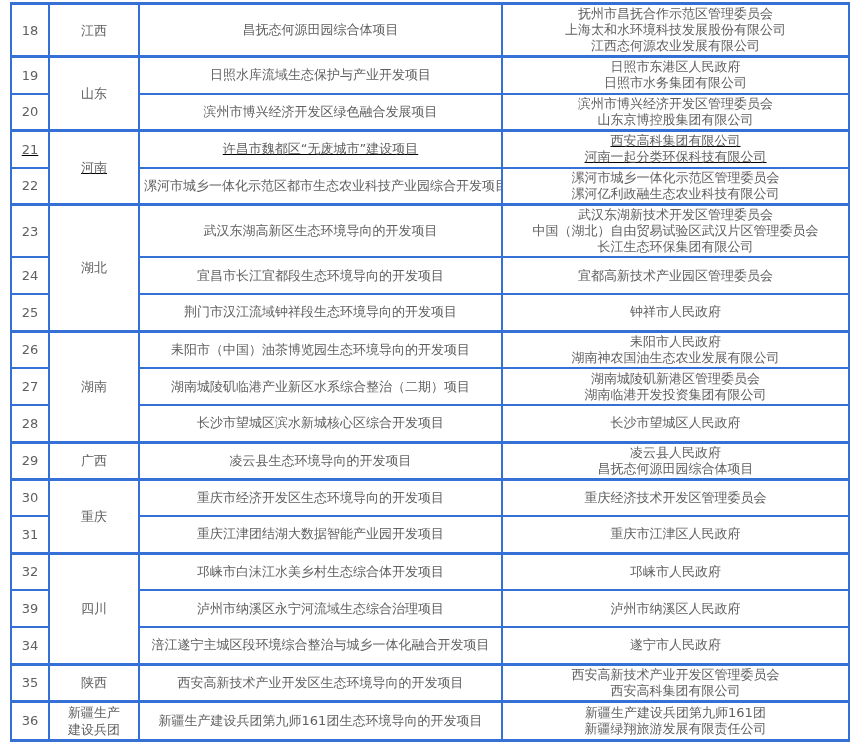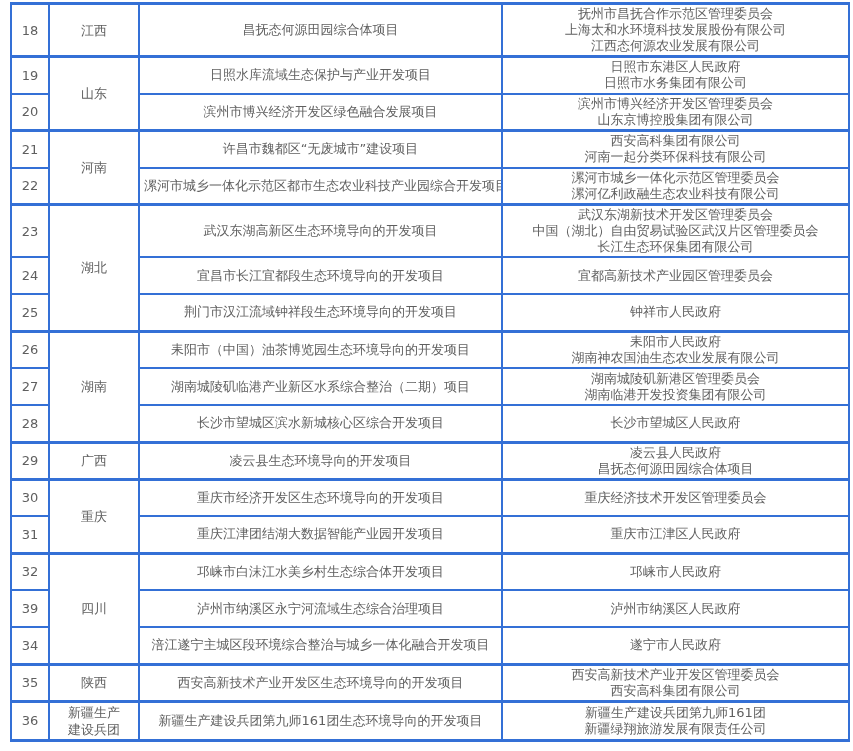--- a/index.html
+++ b/index.html
@@ -93,21 +93,21 @@
   </tr>
         <tr style="height: 37px;">
     <td class="c-no">20</td>
 
     <td class="c-proj">滨州市博兴经济开发区绿色融合发展项目</td>
     <td class="c-org">
             <div class="org-line">滨州市博兴经济开发区管理委员会</div>
             <div class="org-line">山东京博控股集团有限公司</div>
           </td>
   </tr>
-        <tr class="group-start" style="height: 37px;">
+        <tr class="group-start" style="height: 37px; text-decoration: underline;">
     <td class="c-no">21</td>
     <td class="c-prov" rowspan="2">河南</td>
     <td class="c-proj">许昌市魏都区“无废城市”建设项目</td>
     <td class="c-org">
             <div class="org-line">西安高科集团有限公司</div>
             <div class="org-line">河南一起分类环保科技有限公司</div>
           </td>
   </tr>
         <tr style="height: 37px;">
     <td class="c-no">22</td>

